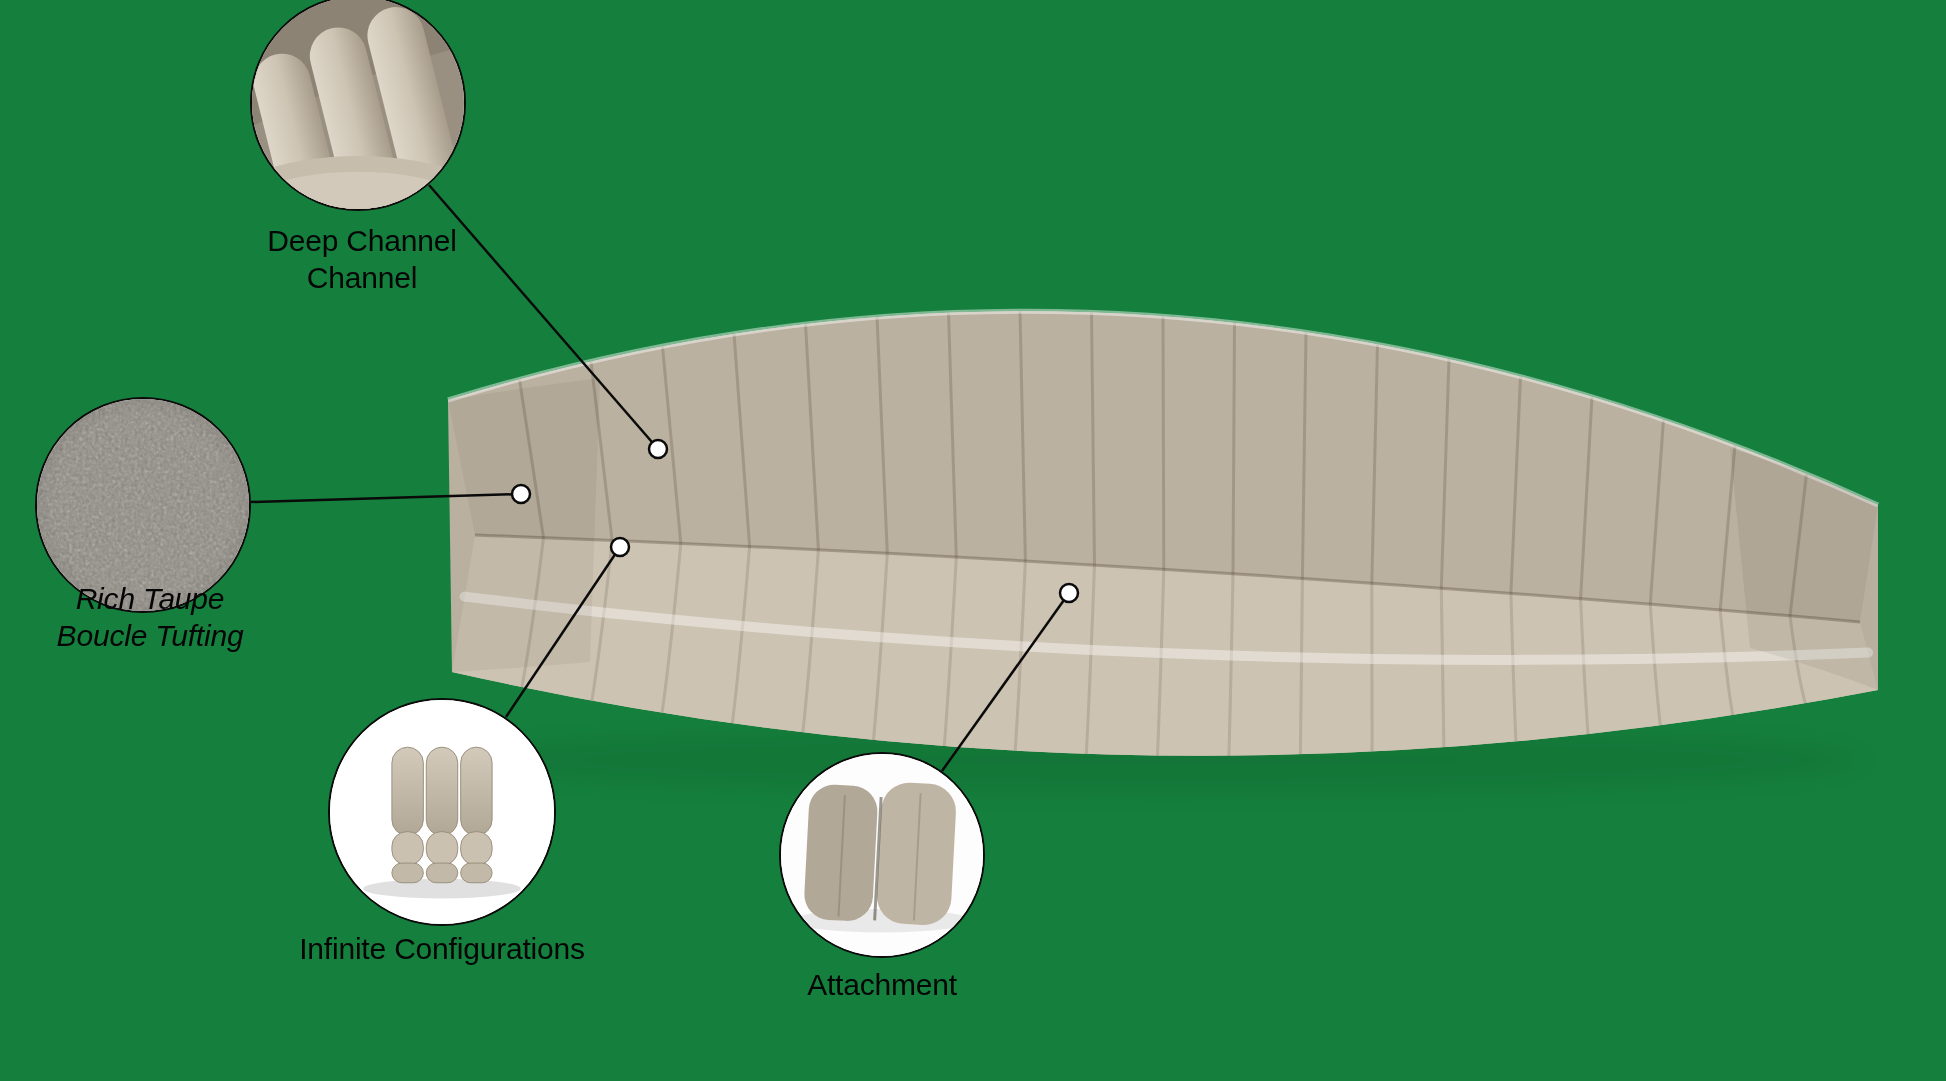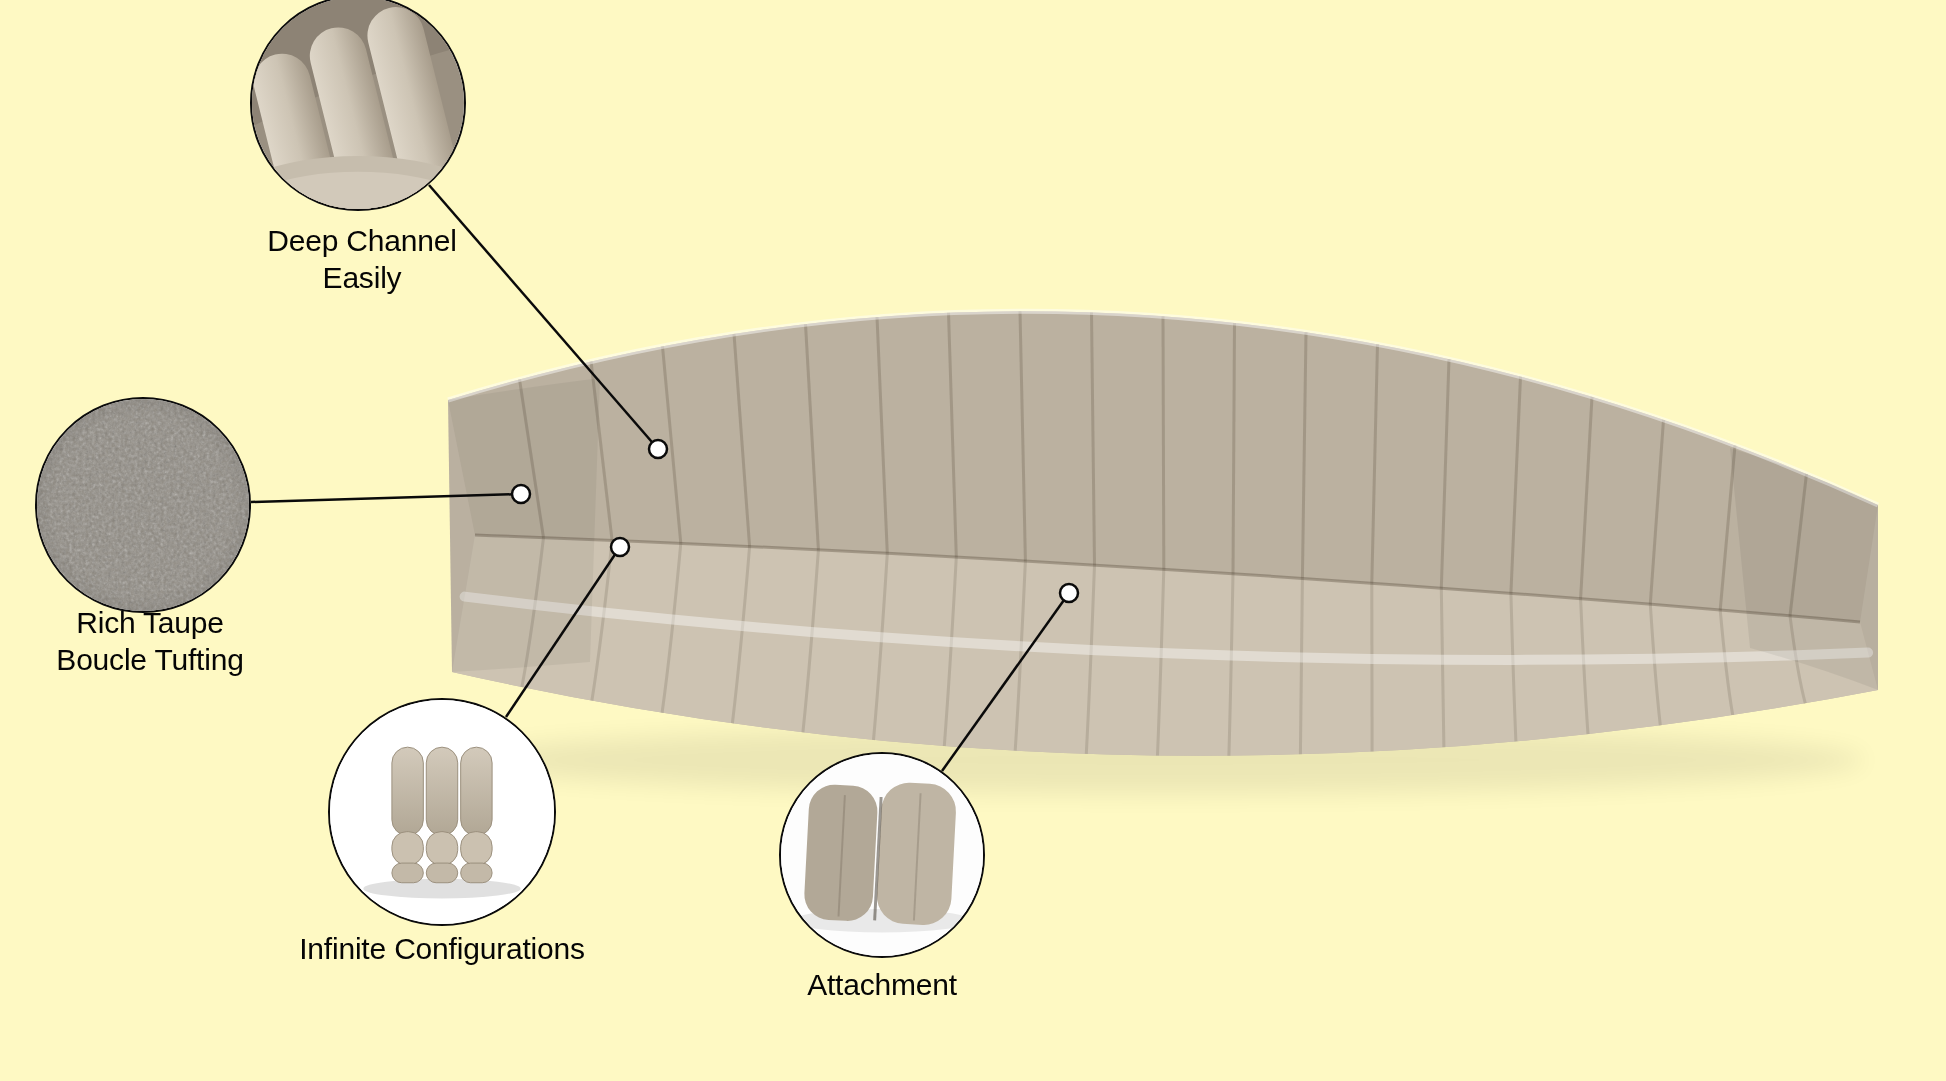--- a/index.html
+++ b/index.html
@@ -1,17 +1,17 @@
 <!DOCTYPE html>
 <html><head>
 <meta charset="utf-8">
 <style>
   html,body{margin:0;padding:0;background:#ffffff;}
   .canvas{
-    position:relative;width:1946px;height:1081px;background:#fef9c3;
+    position:relative;width:1946px;height:1081px;background:#15803d;
     font-family:"Liberation Sans",sans-serif;overflow:hidden;
   }
   .scene-svg{position:absolute;left:0;top:0;}
   .inset{
     position:absolute;border-radius:50%;border:2.5px solid #0b0b0b;
     overflow:hidden;background:#ffffff;box-sizing:border-box;
   }
   .inset svg{display:block;width:100%;height:100%;}
   .label{
     position:absolute;text-align:center;color:#050505;
@@ -119,41 +119,41 @@
         <rect x="12" y="40" width="58" height="210" rx="29" fill="url(#tg)"></rect>
         <rect x="74" y="28" width="58" height="222" rx="29" fill="url(#tg)"></rect>
         <rect x="136" y="22" width="58" height="228" rx="29" fill="url(#tg)"></rect>
       </g>
       <ellipse cx="108" cy="226" rx="152" ry="64" fill="#c6bdad"></ellipse>
       <ellipse cx="108" cy="234" rx="140" ry="56" fill="#d2c9ba"></ellipse>
     </svg>
   </div>
   <div class="label" style="left:182px;top:222px;width:360px;">
     <div>Deep Channel</div>
-    <div>Easily</div>
+    <div>Channel</div>
   </div>
 
   <div class="inset" style="left:35px;top:397px;width:216px;height:216px;">
     <svg viewBox="0 0 216 216">
       <defs>
         <filter id="grainF">
           <feTurbulence type="fractalNoise" baseFrequency="0.30" numOctaves="4" seed="7" stitchTiles="stitch"></feTurbulence>
           <feColorMatrix type="saturate" values="0"></feColorMatrix>
         </filter>
         <radialGradient id="vig" cx="0.5" cy="0.5" r="0.7">
           <stop offset="0.6" stop-color="rgba(0,0,0,0)"></stop>
           <stop offset="1" stop-color="rgba(0,0,0,0.18)"></stop>
         </radialGradient>
       </defs>
       <rect width="216" height="216" fill="#8e8980"></rect>
       <rect width="216" height="216" filter="url(#grainF)" opacity="0.55"></rect>
       <rect width="216" height="216" fill="url(#vig)"></rect>
     </svg>
   </div>
-  <div class="label" style="left:0px;top:604px;width:300px;">
+  <div class="label" style="left:0px;top:580px;width:300px;font-style:italic;">
     <div>Rich Taupe</div>
     <div>Boucle Tufting</div>
   </div>
 
   <div class="inset" style="left:328px;top:698px;width:228px;height:228px;">
     <svg viewBox="0 0 228 228">
       <defs>
         <linearGradient id="mgv" x1="0" y1="0" x2="0" y2="1">
           <stop offset="0" stop-color="#d3cabb"></stop>
           <stop offset="1" stop-color="#b1a795"></stop>

